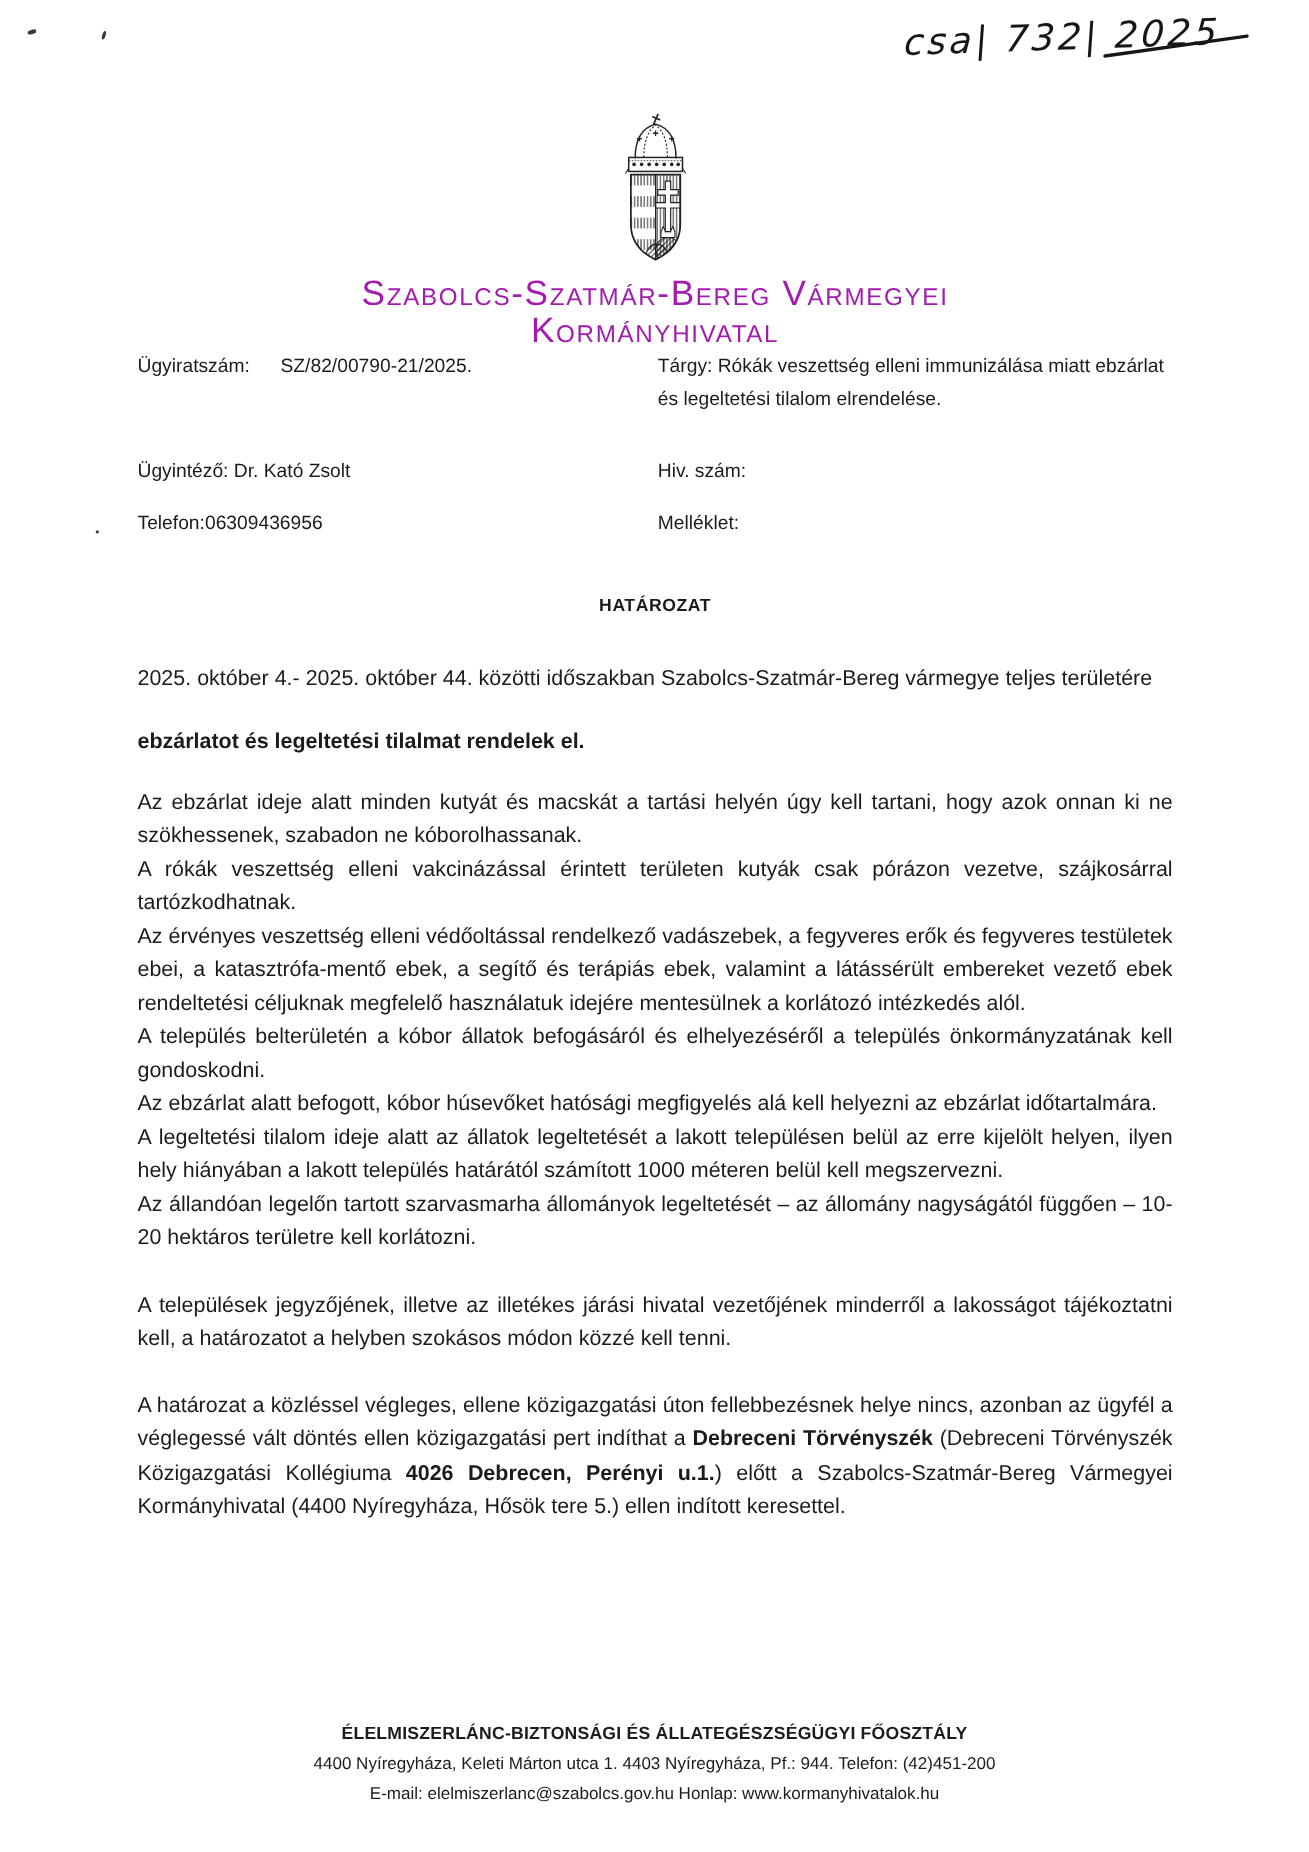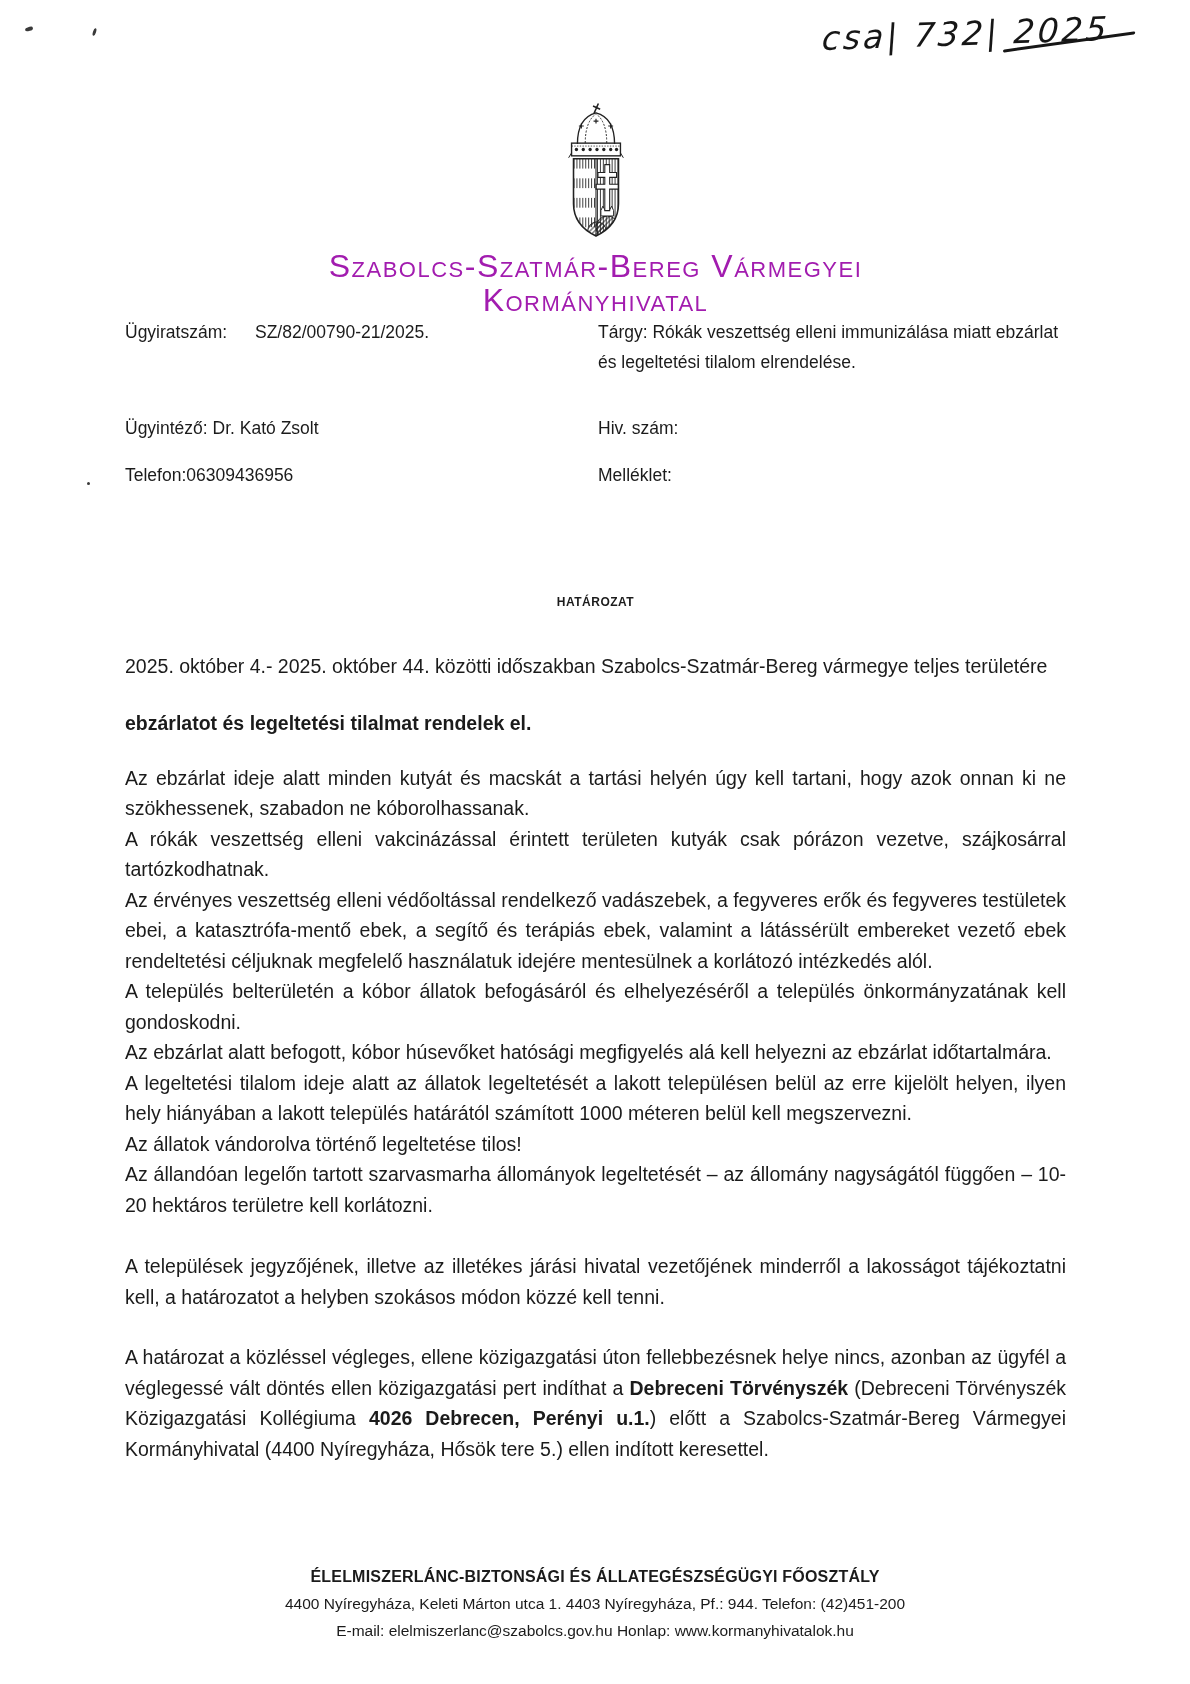--- a/index.html
+++ b/index.html
@@ -42,21 +42,21 @@
   
   .meta {
     display:grid; grid-template-columns:473px 1fr;
     font-size:17.5px; line-height:30px;
   }
   .meta .r2 { margin-top:36px; }
   .meta .r3 { margin-top:17px; }
   .case-label { display:inline-block; width:130px; }
 
   
-  .title { margin-top:105px; text-align:center; font-size:12px; font-weight:bold; letter-spacing:0.5px; }
+  .title { margin-top:52px; text-align:center; font-size:16px; font-weight:bold; letter-spacing:0.5px; }
   .intro { margin-top:42px; font-size:19.5px; line-height:30.5px; text-align:justify; }
   .order { margin-top:30px; font-size:19.5px; font-weight:bold; }
   .bodytext { margin-top:28px; }
   .bodytext p, .notice, .closing { margin:0; font-size:19.5px; line-height:30.5px; text-align:justify; }
   .notice { margin-top:31px; }
   .closing { margin-top:30px; }
   .b { font-weight:bold; }
 
   
   .footer { position:absolute; left:0; right:0; top:1563px; text-align:center; }
@@ -158,21 +158,20 @@
 
     <div class="order">ebzárlatot és legeltetési tilalmat rendelek el.</div>
 
     <div class="bodytext">
       <p>Az ebzárlat ideje alatt minden kutyát és macskát a tartási helyén úgy kell tartani, hogy azok onnan ki ne szökhessenek, szabadon ne kóborolhassanak.</p>
       <p>A rókák veszettség elleni vakcinázással érintett területen kutyák csak pórázon vezetve, szájkosárral tartózkodhatnak.</p>
       <p>Az érvényes veszettség elleni védőoltással rendelkező vadászebek, a fegyveres erők és fegyveres testületek ebei, a katasztrófa-mentő ebek, a segítő és terápiás ebek, valamint a látássérült embereket vezető ebek rendeltetési céljuknak megfelelő használatuk idejére mentesülnek a korlátozó intézkedés alól.</p>
       <p>A település belterületén a kóbor állatok befogásáról és elhelyezéséről a település önkormányzatának kell gondoskodni.</p>
       <p>Az ebzárlat alatt befogott, kóbor húsevőket hatósági megfigyelés alá kell helyezni az ebzárlat időtartalmára.</p>
       <p>A legeltetési tilalom ideje alatt az állatok legeltetését a lakott településen belül az erre kijelölt helyen, ilyen hely hiányában a lakott település határától számított 1000 méteren belül kell megszervezni.</p>
-      <p>Az állatok vándorolva történő legeltetése tilos!</p>
       <p>Az állandóan legelőn tartott szarvasmarha állományok legeltetését – az állomány nagyságától függően – 10-20 hektáros területre kell korlátozni.</p>
     </div>
 
     <p class="notice">A települések jegyzőjének, illetve az illetékes járási hivatal vezetőjének minderről a lakosságot tájékoztatni kell, a határozatot a helyben szokásos módon közzé kell tenni.</p>
 
     <p class="closing"><span>A határozat a közléssel végleges, ellene közigazgatási úton fellebbezésnek helye nincs, azonban az ügyfél a véglegessé vált döntés ellen közigazgatási pert indíthat a </span><span class="b">Debreceni Törvényszék</span><span> (Debreceni Törvényszék Közigazgatási Kollégiuma </span><span class="b">4026 Debrecen, Perényi u.1.</span><span>) előtt a Szabolcs-Szatmár-Bereg Vármegyei Kormányhivatal (4400 Nyíregyháza, Hősök tere 5.) ellen indított keresettel.</span></p>
 
   </div>
 
   <div class="footer">

